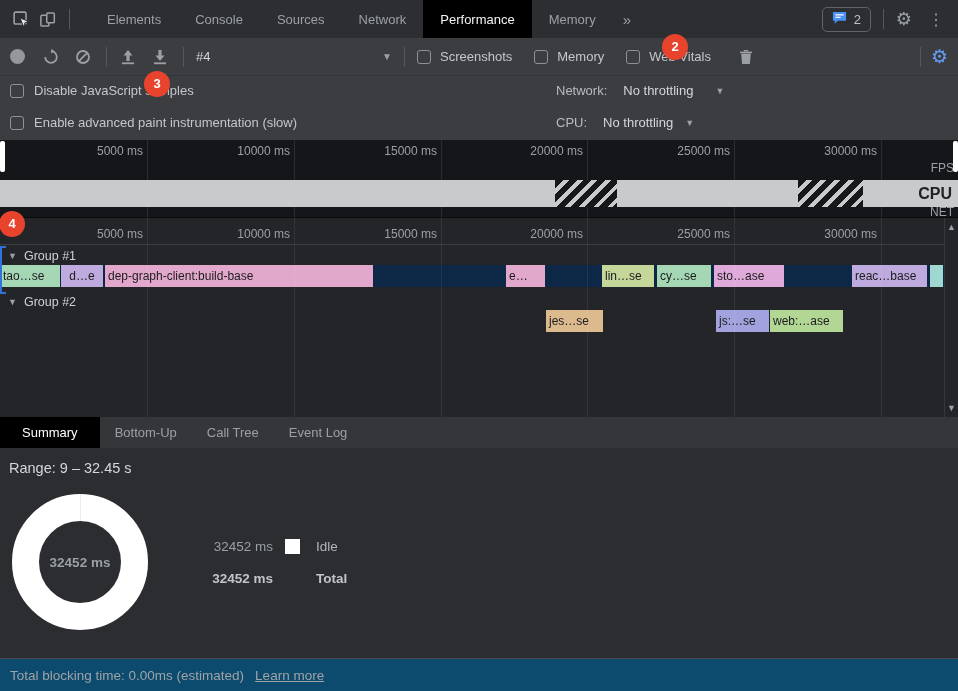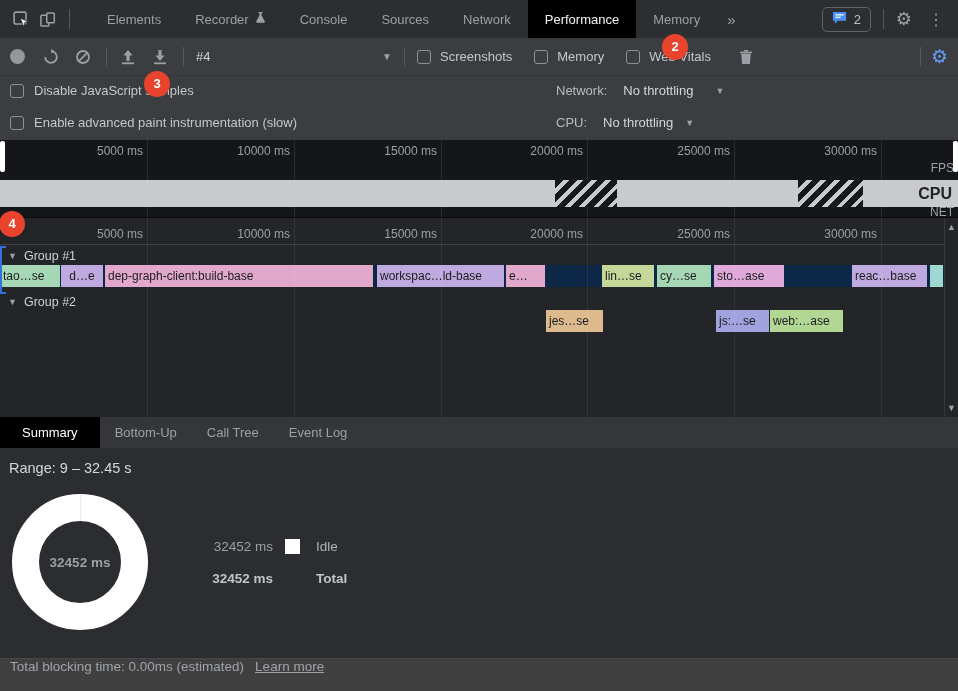--- a/index.html
+++ b/index.html
@@ -83,21 +83,21 @@
   .donut-text { font-size:13.5px; font-weight:bold; color:#9aa0a6; white-space:nowrap; }
   .legend { position:absolute; left:205px; top:90px; display:flex; flex-direction:column; gap:15px; }
   .legend-row { display:flex; align-items:center; gap:12px; height:17px; }
   .legend-val { width:68px; text-align:right; font-size:13.5px; color:#9aa0a6; }
   .legend-swatch { width:15px; height:15px; }
   .legend-label { font-size:13.5px; color:#b0b4b9; margin-left:4px; }
   .legend-row.bold .legend-val, .legend-row.bold .legend-label { font-weight:bold; color:#c0c4c9; }
   .legend-row .swatch-space { width:15px; height:15px; }
 
   
-  .footer { top:658px; left:0; width:958px; height:33px; background:#404040; border-top:1px solid #46484c; display:flex; padding-left:10px; font-size:13.5px; color:#9fa3a8; }
+  .footer { top:658px; left:0; width:958px; height:33px; background:#0c4a6e; border-top:1px solid #46484c; display:flex; align-items:center; padding-left:10px; font-size:13.5px; color:#9fa3a8; }
   .footer a { color:#9fa3a8; text-decoration:underline; margin-left:11px; cursor:pointer; }
 
   
   .badge { position:absolute; width:26px; height:26px; border-radius:50%; background:#e8442d; color:#fff; font-weight:bold; font-size:13px; text-align:center; line-height:26px; z-index:10; }
 </style>
 </head>
 <body>
 
 <div class="app">
 
@@ -111,26 +111,20 @@
     <div class="tb-icon" style="margin-left:8px">
       <svg width="17" height="17" viewBox="0 0 18 18">
           <rect x="2" y="4.5" width="8.5" height="11.5" rx="1.2" fill="none" stroke="#9aa0a6" stroke-width="1.6"></rect>
           <rect x="8.2" y="2" width="8" height="10.5" rx="1.2" fill="#2c2e31" stroke="#9aa0a6" stroke-width="1.6"></rect>
         </svg>
     </div>
     <div class="vdiv" style="margin-left:13px"></div>
     <div class="tabs" id="main-tabs">
         <div class="tab">
           <span>Elements</span>
-        </div>
-        <div class="tab">
-          <span>Recorder</span>
-          <span><svg width="11" height="13" viewBox="0 0 12 14">
-              <path d="M3.6 1h4.8v1.2H7.2v2.6l3.4 6.4a1.1 1.1 0 0 1-1 1.6H2.4a1.1 1.1 0 0 1-1-1.6l3.4-6.4V2.2H3.6z" fill="#9aa0a6"></path>
-            </svg></span>
         </div>
         <div class="tab">
           <span>Console</span>
         </div>
         <div class="tab">
           <span>Sources</span>
         </div>
         <div class="tab">
           <span>Network</span>
         </div>
@@ -290,21 +284,20 @@
       </div>
     <div class="ruler-line"></div>
     <div class="group-head" style="top:30px">
       <span class="tri">▼</span>
       <span>Group #1</span>
     </div>
     <div class="track-row row-navy" id="g1-row" style="top:47px">
         <div class="bar" style="left: 0px; width: 60px; background: rgb(165, 215, 181);">tao…se</div>
         <div class="bar" style="left: 61px; width: 42px; background: rgb(190, 170, 222); text-align: center;">d…e</div>
         <div class="bar" style="left: 105px; width: 268px; background: rgb(226, 168, 203);">dep-graph-client:build-base</div>
-        <div class="bar" style="left: 377px; width: 127px; background: rgb(190, 170, 222);">workspac…ld-base</div>
         <div class="bar" style="left: 506px; width: 39px; background: rgb(226, 168, 203);">e…</div>
         <div class="bar" style="left: 602px; width: 52px; background: rgb(198, 215, 154);">lin…se</div>
         <div class="bar" style="left: 657px; width: 54px; background: rgb(165, 215, 181);">cy…se</div>
         <div class="bar" style="left: 714px; width: 70px; background: rgb(223, 169, 218);">sto…ase</div>
         <div class="bar" style="left: 852px; width: 75px; background: rgb(190, 170, 222);">reac…base</div>
         <div class="bar" style="left: 930px; width: 13px; background: rgb(158, 216, 208);"></div>
       </div>
     <div class="sel-bracket"></div>
     <div class="group-head" style="top:76px">
       <span class="tri">▼</span>

